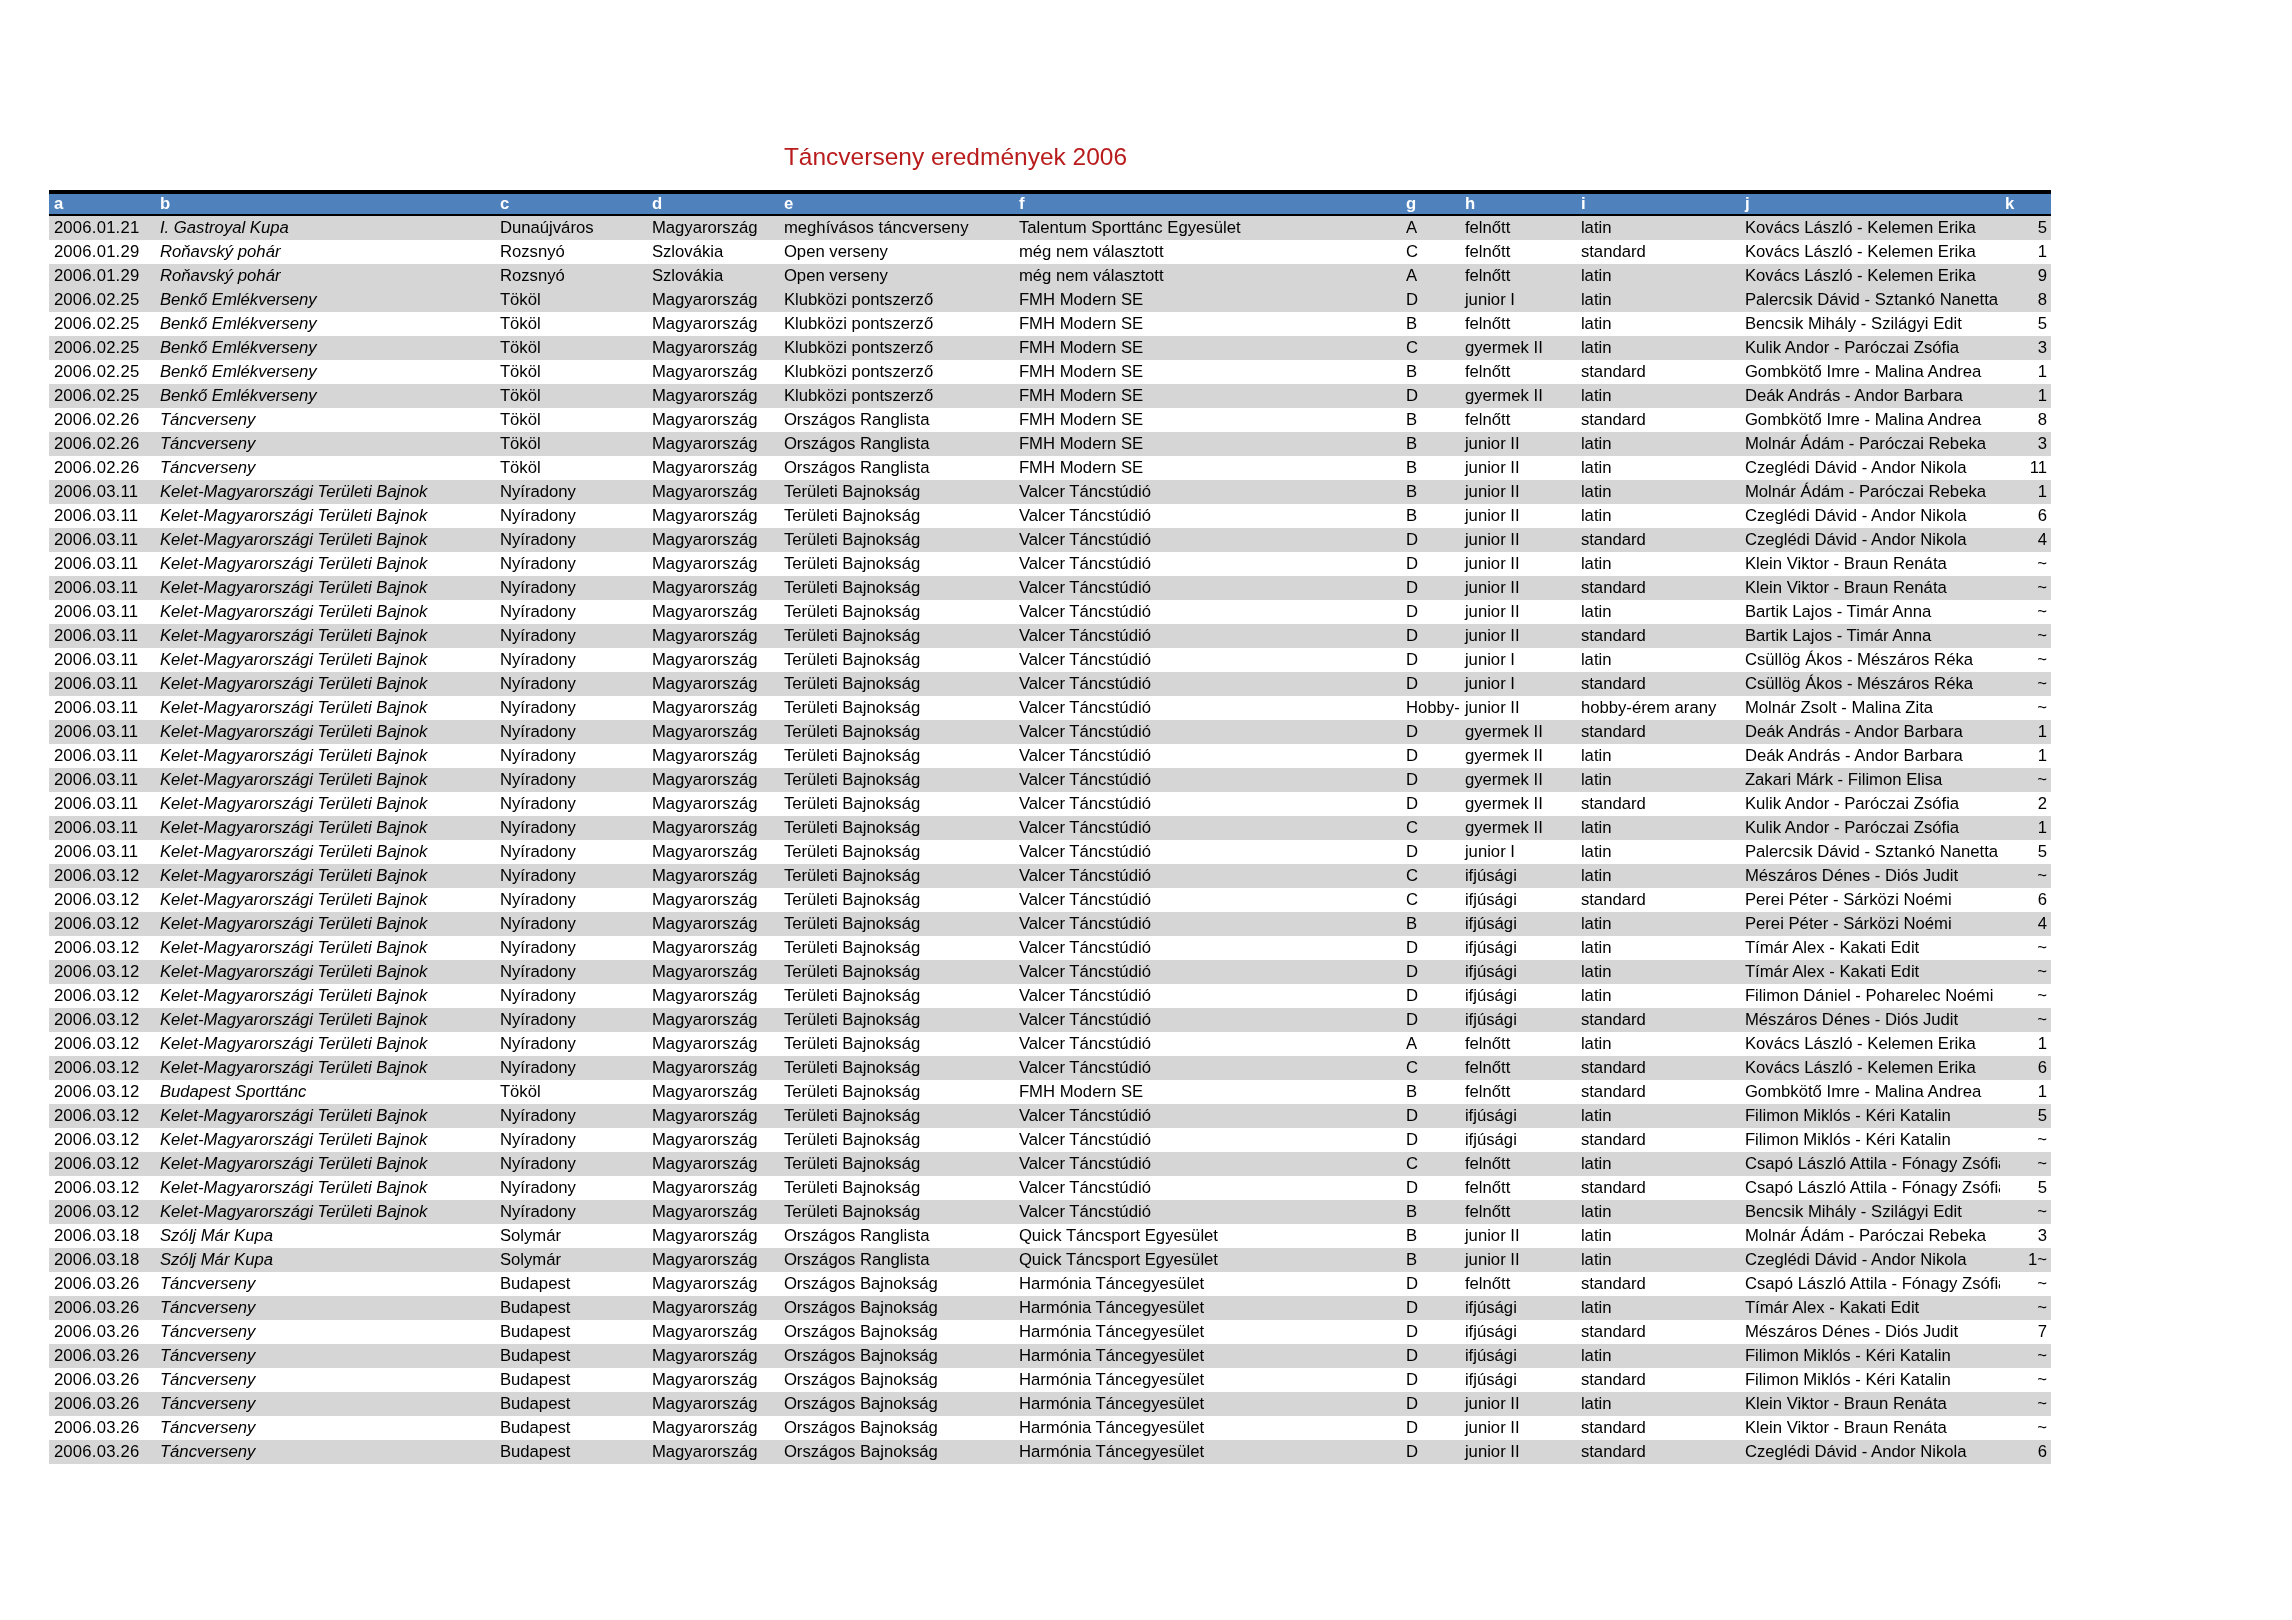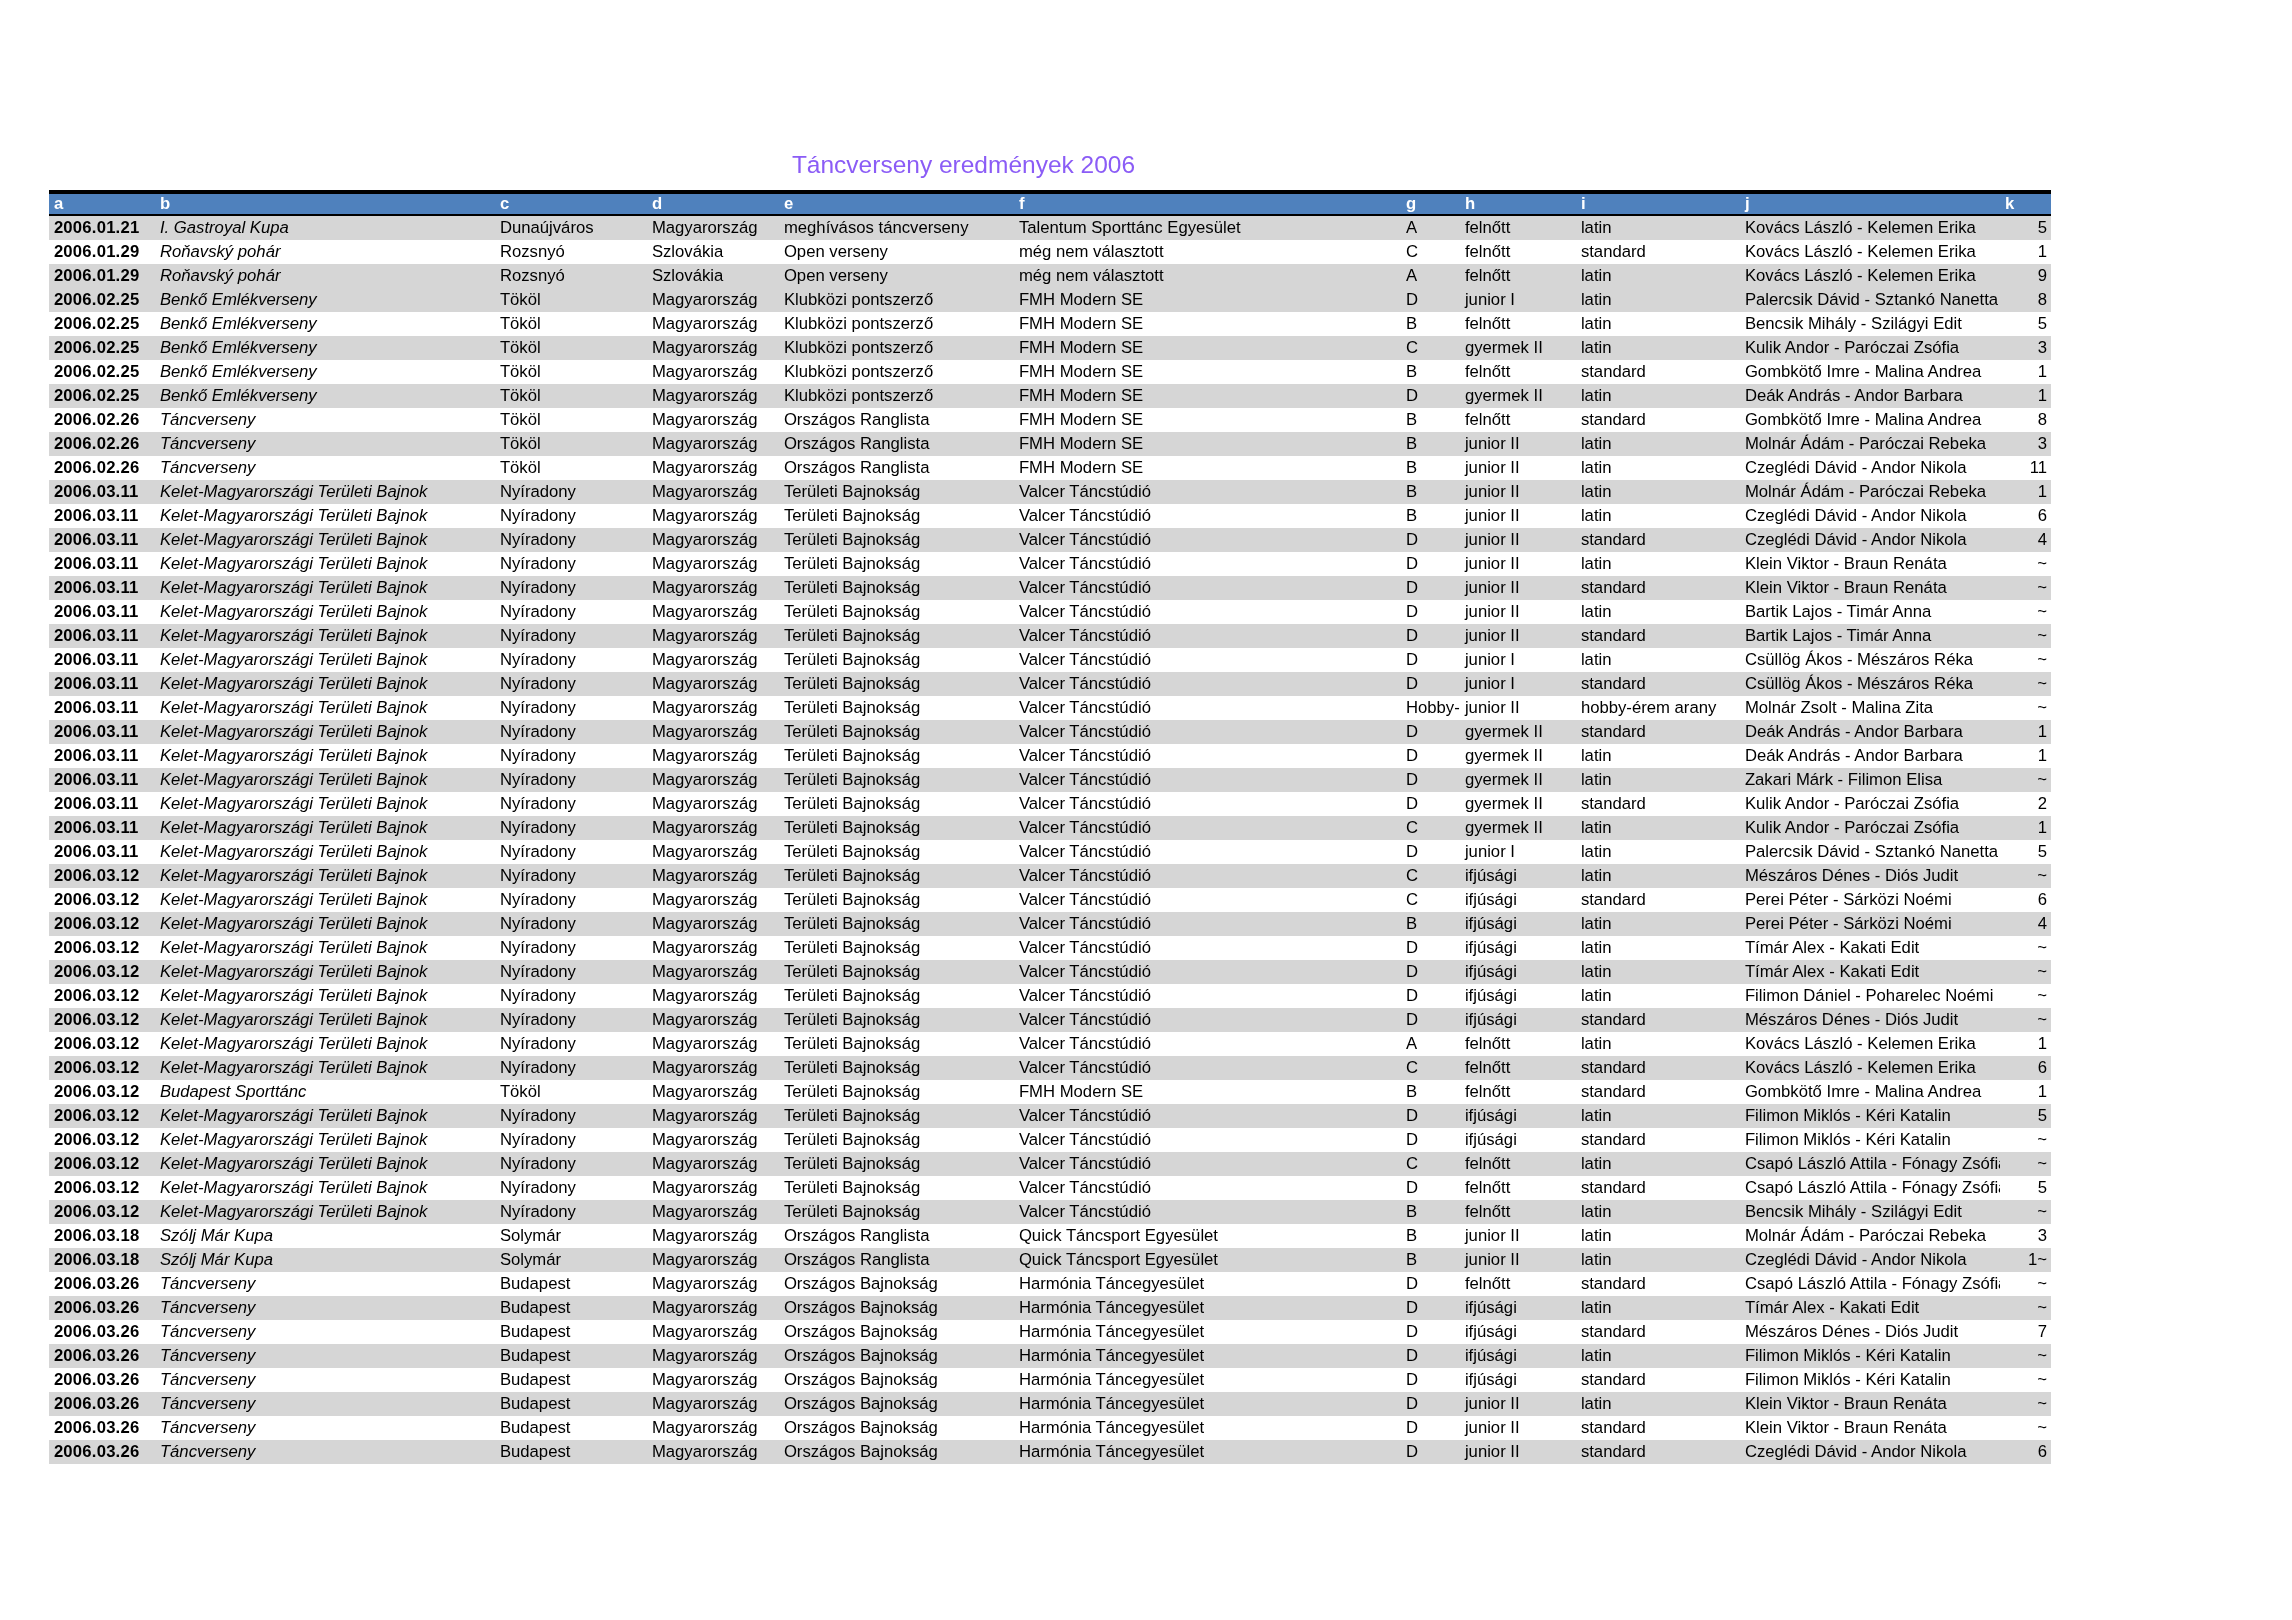--- a/index.html
+++ b/index.html
@@ -2,40 +2,40 @@
 <html><head>
 <meta charset="utf-8">
 <style>
   html, body { margin:0; padding:0; }
   body {
     width:2293px; height:1620px; background:#ffffff; position:relative;
     font-family:"Liberation Sans", sans-serif; color:#000;
     overflow:hidden;
   }
   .title {
-    position:absolute; top:143px; left:0; width:1911px; margin:8px;
-    text-align:center; font-size:24.5px; font-weight:400; color:#8b5cf6;
+    position:absolute; top:143px; left:0; width:1911px; margin:0;
+    text-align:center; font-size:24.5px; font-weight:400; color:#b91c1c;
   }
   table.results {
     position:absolute; top:190px; left:49px; width:2001px;
     border-collapse:collapse; table-layout:fixed;
   }
   table.results th {
     background:#4f81bd; color:#ffffff; font-weight:700; font-size:16.7px;
     text-align:left; padding:0 0 0 4.9px; height:19.6px; line-height:19.6px;
     border-top:4.9px solid #000; border-bottom:2.9px solid #000;
     white-space:nowrap; overflow:hidden;
   }
   table.results td {
     font-size:16.7px; height:24px; line-height:24px;
     padding:0 2px 0 4.9px; white-space:nowrap; overflow:hidden;
     font-weight:400;
   }
   table.results tr.alt td { background:#d6d6d6; }
-  table.results td.col-a { letter-spacing:0.2px;font-weight:bold; }
+  table.results td.col-a { letter-spacing:0.2px; }
   table.results td.col-b { padding-right:0;font-style:italic; }
   table.results td.col-g { padding-right:0; }
   table.results td.col-k { text-align:right; padding-right:3.9px; }
 </style>
 </head>
 <body>
 
 <div>
   <h1 class="title">Táncverseny eredmények 2006</h1>
 

